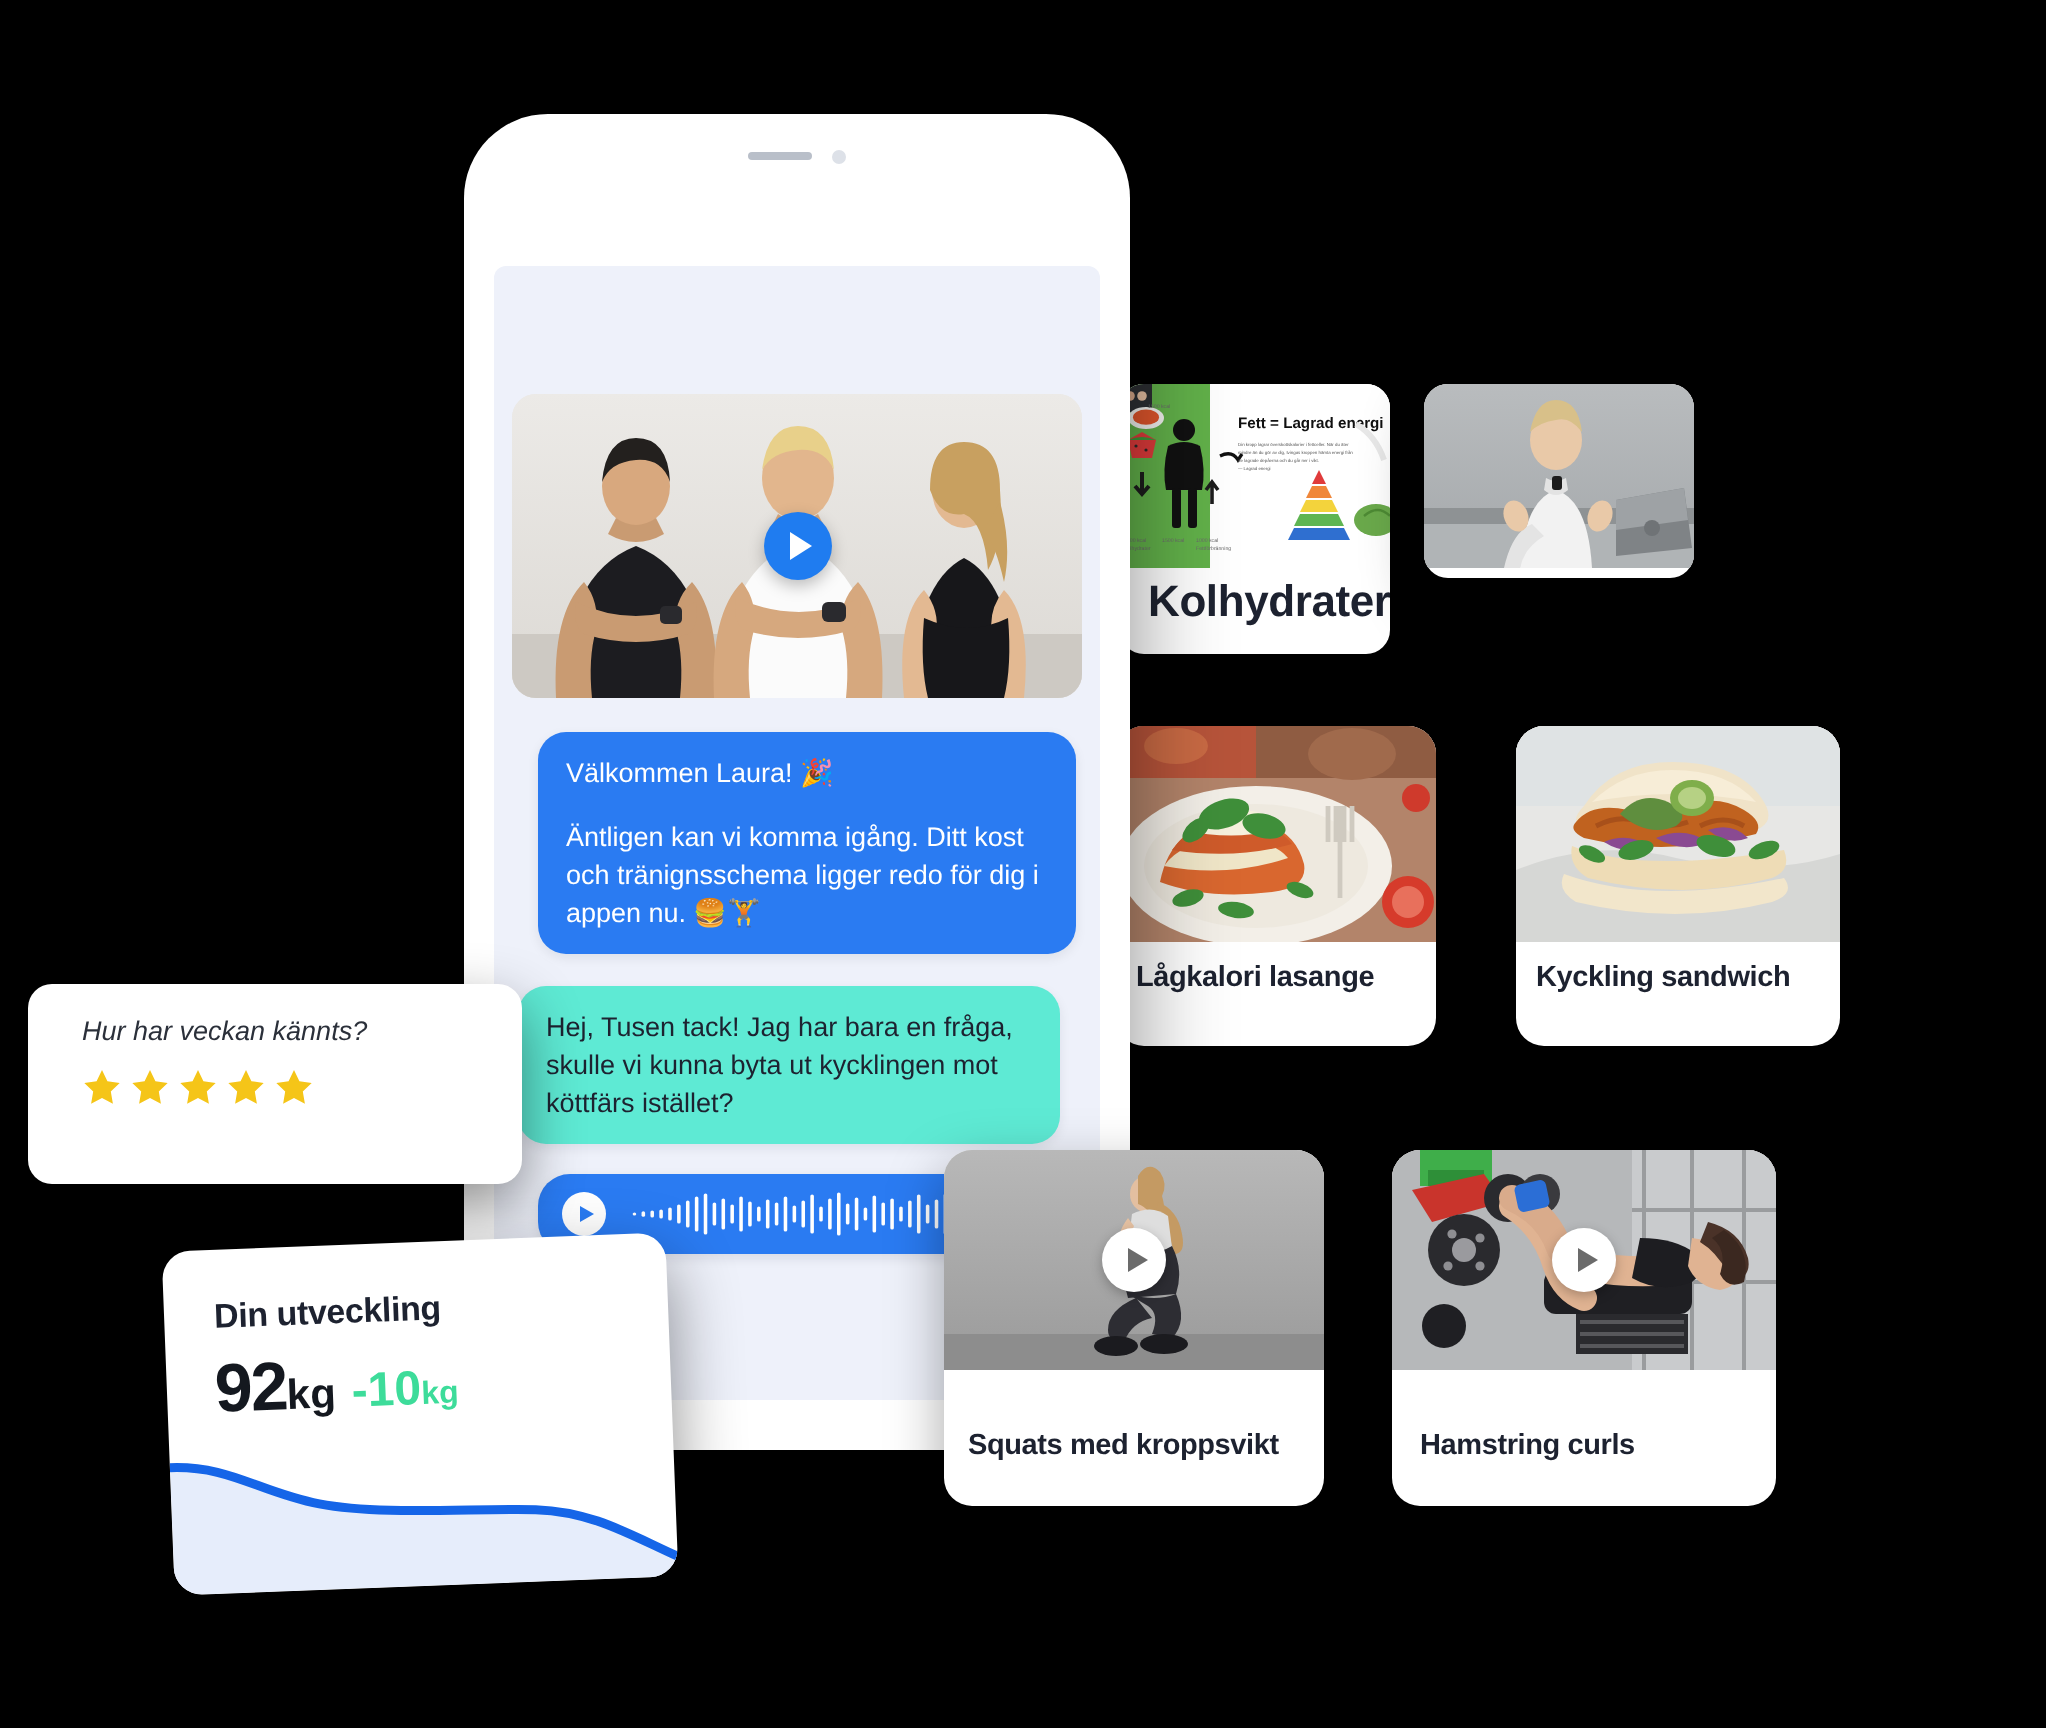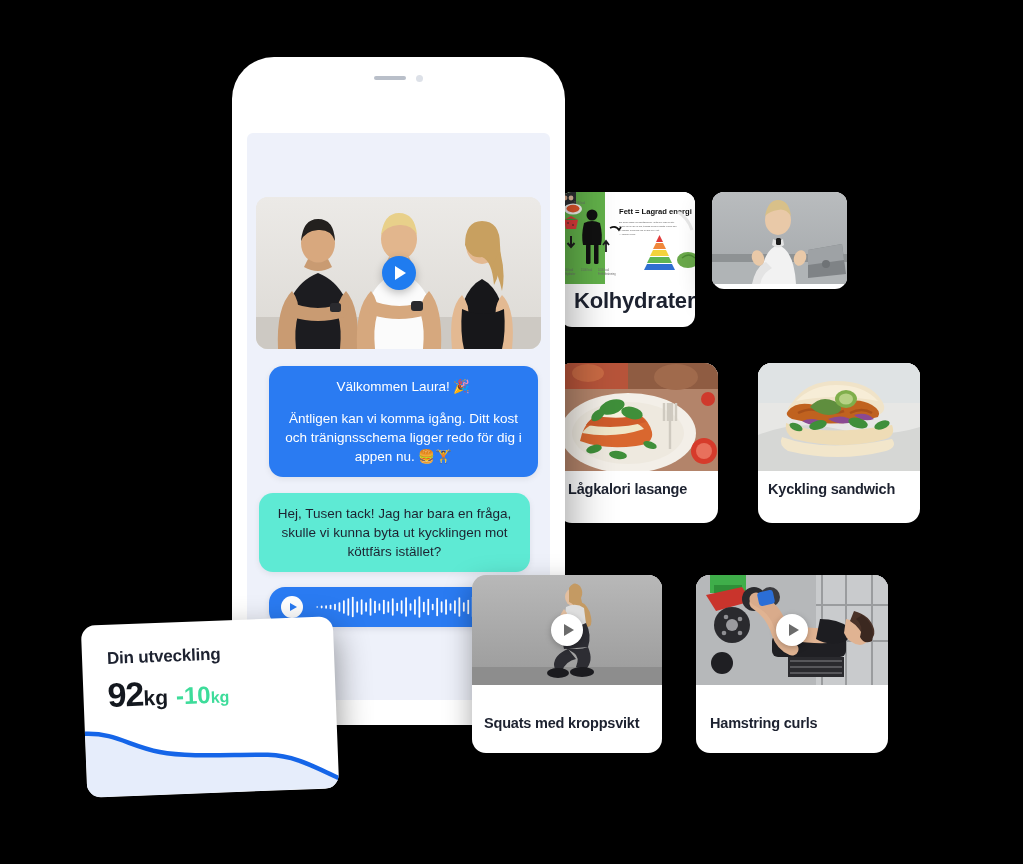--- a/index.html
+++ b/index.html
@@ -28,21 +28,21 @@
   #phone{position:absolute;left:232px;top:57px;width:333px;height:668px;
     background:#fff;border-radius:42px;box-shadow:0 18px 50px rgba(0,0,0,.45);
     z-index:40;}
   #phone .notch{position:absolute;top:10px;left:50%;transform:translateX(-50%);
     width:150px;height:22px;display:flex;align-items:center;justify-content:center;gap:10px;}
   #phone .notch .spk{width:32px;height:4px;border-radius:3px;background:#b9bfc9;}
   #phone .notch .cam{width:7px;height:7px;border-radius:50%;background:#dde1e8;}
   #phone .ptitle{position:absolute;top:95px;left:0;right:0;text-align:center;
     font-size:21px;font-weight:700;color:#14181f;letter-spacing:-.3px;}
   #phone .screen{position:absolute;left:15px;top:76px;width:303px;height:567px;
-    background:#eef1fa;border-radius:6px;overflow:hidden;text-align:center;}
+    background:#eef1fa;border-radius:6px;overflow:hidden;}
   #phone .screen .inner{position:absolute;left:0;top:56px;right:0;bottom:0;}
 
   .herovid{position:relative;margin:8px 9px 0 9px;height:152px;border-radius:12px;overflow:hidden;
     background:linear-gradient(180deg,#e9e7e4 0%,#dedbd6 100%);}
   .heroplay{position:absolute;left:50%;top:50%;transform:translate(-50%,-50%);
     width:34px;height:34px;border-radius:50%;background:#1f7cf0;
     display:flex;align-items:center;justify-content:center;box-shadow:0 3px 8px rgba(0,0,0,.25);}
   .heroplay i{width:0;height:0;border-left:11px solid #fff;border-top:7px solid transparent;
     border-bottom:7px solid transparent;margin-left:4px;}
 
@@ -456,20 +456,40 @@
                 <path d="M182 11.8v.4"></path>
                 <path d="M186 12v0"></path>
             </g>
           </svg>
         </div>
 
       </div>
     </div>
   </div>
 
+  <div class="card" id="card-rating">
+    <div class="q">Hur har veckan kännts?</div>
+    <div class="stars">
+      <svg viewBox="0 0 24 24">
+          <path fill="#F5C518" d="M12 2.2l2.95 6.1 6.7.95-4.85 4.7 1.15 6.65L12 17.45 6.05 20.6l1.15-6.65L2.35 9.25l6.7-.95z"></path>
+        </svg>
+      <svg viewBox="0 0 24 24">
+          <path fill="#F5C518" d="M12 2.2l2.95 6.1 6.7.95-4.85 4.7 1.15 6.65L12 17.45 6.05 20.6l1.15-6.65L2.35 9.25l6.7-.95z"></path>
+        </svg>
+      <svg viewBox="0 0 24 24">
+          <path fill="#F5C518" d="M12 2.2l2.95 6.1 6.7.95-4.85 4.7 1.15 6.65L12 17.45 6.05 20.6l1.15-6.65L2.35 9.25l6.7-.95z"></path>
+        </svg>
+      <svg viewBox="0 0 24 24">
+          <path fill="#F5C518" d="M12 2.2l2.95 6.1 6.7.95-4.85 4.7 1.15 6.65L12 17.45 6.05 20.6l1.15-6.65L2.35 9.25l6.7-.95z"></path>
+        </svg>
+      <svg viewBox="0 0 24 24">
+          <path fill="#F5C518" d="M12 2.2l2.95 6.1 6.7.95-4.85 4.7 1.15 6.65L12 17.45 6.05 20.6l1.15-6.65L2.35 9.25l6.7-.95z"></path>
+        </svg>
+    </div>
+  </div>
 
   <div class="card" id="card-progress">
     <div class="ttl">Din utveckling</div>
     <div class="nums">
       <span class="kgbig">92</span><span class="kgunit">kg</span><span class="delta"><span>-10</span><span class="u">kg</span></span>
     </div>
     <svg class="spark" viewBox="0 0 252 76" preserveAspectRatio="none">
       <path d="M0 12 C30 12 44 26 74 33 C104 40 150 38 182 40 C210 42 228 54 252 66 L252 76 L0 76 Z" fill="#E6EDFB"></path>
       <path d="M0 12 C30 12 44 26 74 33 C104 40 150 38 182 40 C210 42 228 54 252 66" fill="none" stroke="#1565E8" stroke-width="4.5" stroke-linecap="round"></path>
     </svg>

